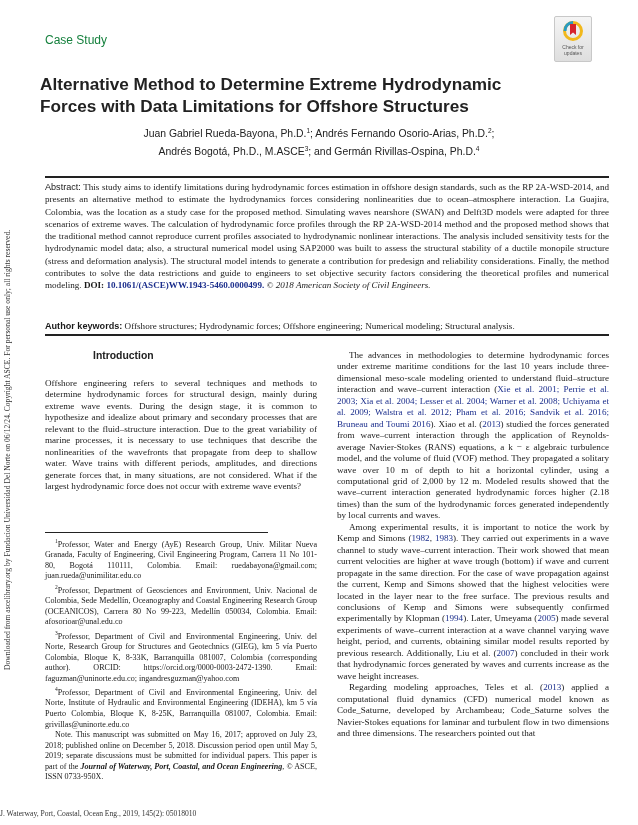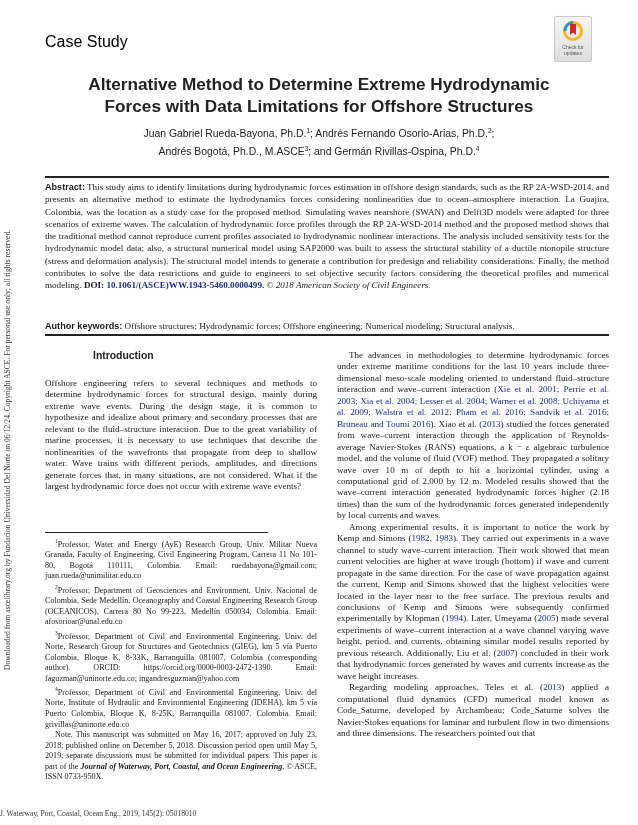--- a/index.html
+++ b/index.html
@@ -5,48 +5,48 @@
   html, body { margin: 0; padding: 0; background: #ffffff; }
   body { width: 638px; height: 825px; position: relative; overflow: hidden; color: #1a1a1a; }
 
   .side-note {
     position: absolute; left: 2px; top: 110px; width: 12px; height: 560px;
     writing-mode: vertical-rl; transform: rotate(180deg);
     font-family: "Liberation Serif", serif; font-size: 7.6px; color: #333; white-space: nowrap;
     text-align: left; line-height: 12px;
   }
 
-  .case-study { position: absolute; left: 45px; top: 33px; font-family: "Liberation Sans", sans-serif; font-size: 16px; color: #000000; }
+  .case-study { position: absolute; left: 45px; top: 33px; font-family: "Liberation Sans", sans-serif; font-size: 12px; color: #15803d; }
 
   .check-updates {
     position: absolute; left: 554px; top: 16px; width: 38px; height: 46px;
     background: linear-gradient(#f4f4f4, #dedede); border: 1px solid #c8c8c8; border-radius: 2px;
     display: flex; flex-direction: column; align-items: center; box-sizing: border-box; padding-top: 3px;
   }
   .check-updates .badge-icon { width: 22px; height: 22px; }
   .check-updates .badge-text { font-family: "Liberation Sans", sans-serif; font-size: 5px; line-height: 6px; color: #555; text-align: center; margin-top: 2px; }
 
   .title {
-    position: absolute; left: 40px; top: 73px; width: 558px; text-align: center;
+    position: absolute; left: 40px; top: 73px; width: 558px; text-align: left;
     font-family: "Liberation Sans", sans-serif; font-weight: bold; font-size: 17.2px; line-height: 22px; color: #222;
   }
   .authors {
     position: absolute; left: 40px; top: 123px; width: 558px; text-align: center;
     font-family: "Liberation Sans", sans-serif; font-size: 10.4px; line-height: 15px; color: #222;
   }
   .authors sup { font-size: 6.5px; }
 
   .rule { position: absolute; left: 45px; width: 564px; height: 1.5px; background: #222; }
 
   .abstract {
     position: absolute; left: 45px; top: 181px; width: 564px;
     font-family: "Liberation Serif", serif; font-size: 9.1px; line-height: 12.3px; text-align: justify; color: #1a1a1a;
     hyphens: auto;
   }
-  .abstract .lbl { font-family: "Liberation Sans", sans-serif; font-weight: bold; }
+  .abstract .lbl { font-family: "Liberation Sans", sans-serif; font-weight: normal; }
   .abstract .doi-lbl { font-weight: bold; }
   .abstract .doi { color: #1b2e8c; font-weight: bold; }
   .abstract .copy { font-style: italic; }
 
   .keywords {
     position: absolute; left: 45px; top: 320px; width: 564px;
     font-family: "Liberation Serif", serif; font-size: 9.1px; line-height: 12px; color: #1a1a1a;
   }
   .keywords .lbl { font-family: "Liberation Sans", sans-serif; font-weight: bold; }
 

